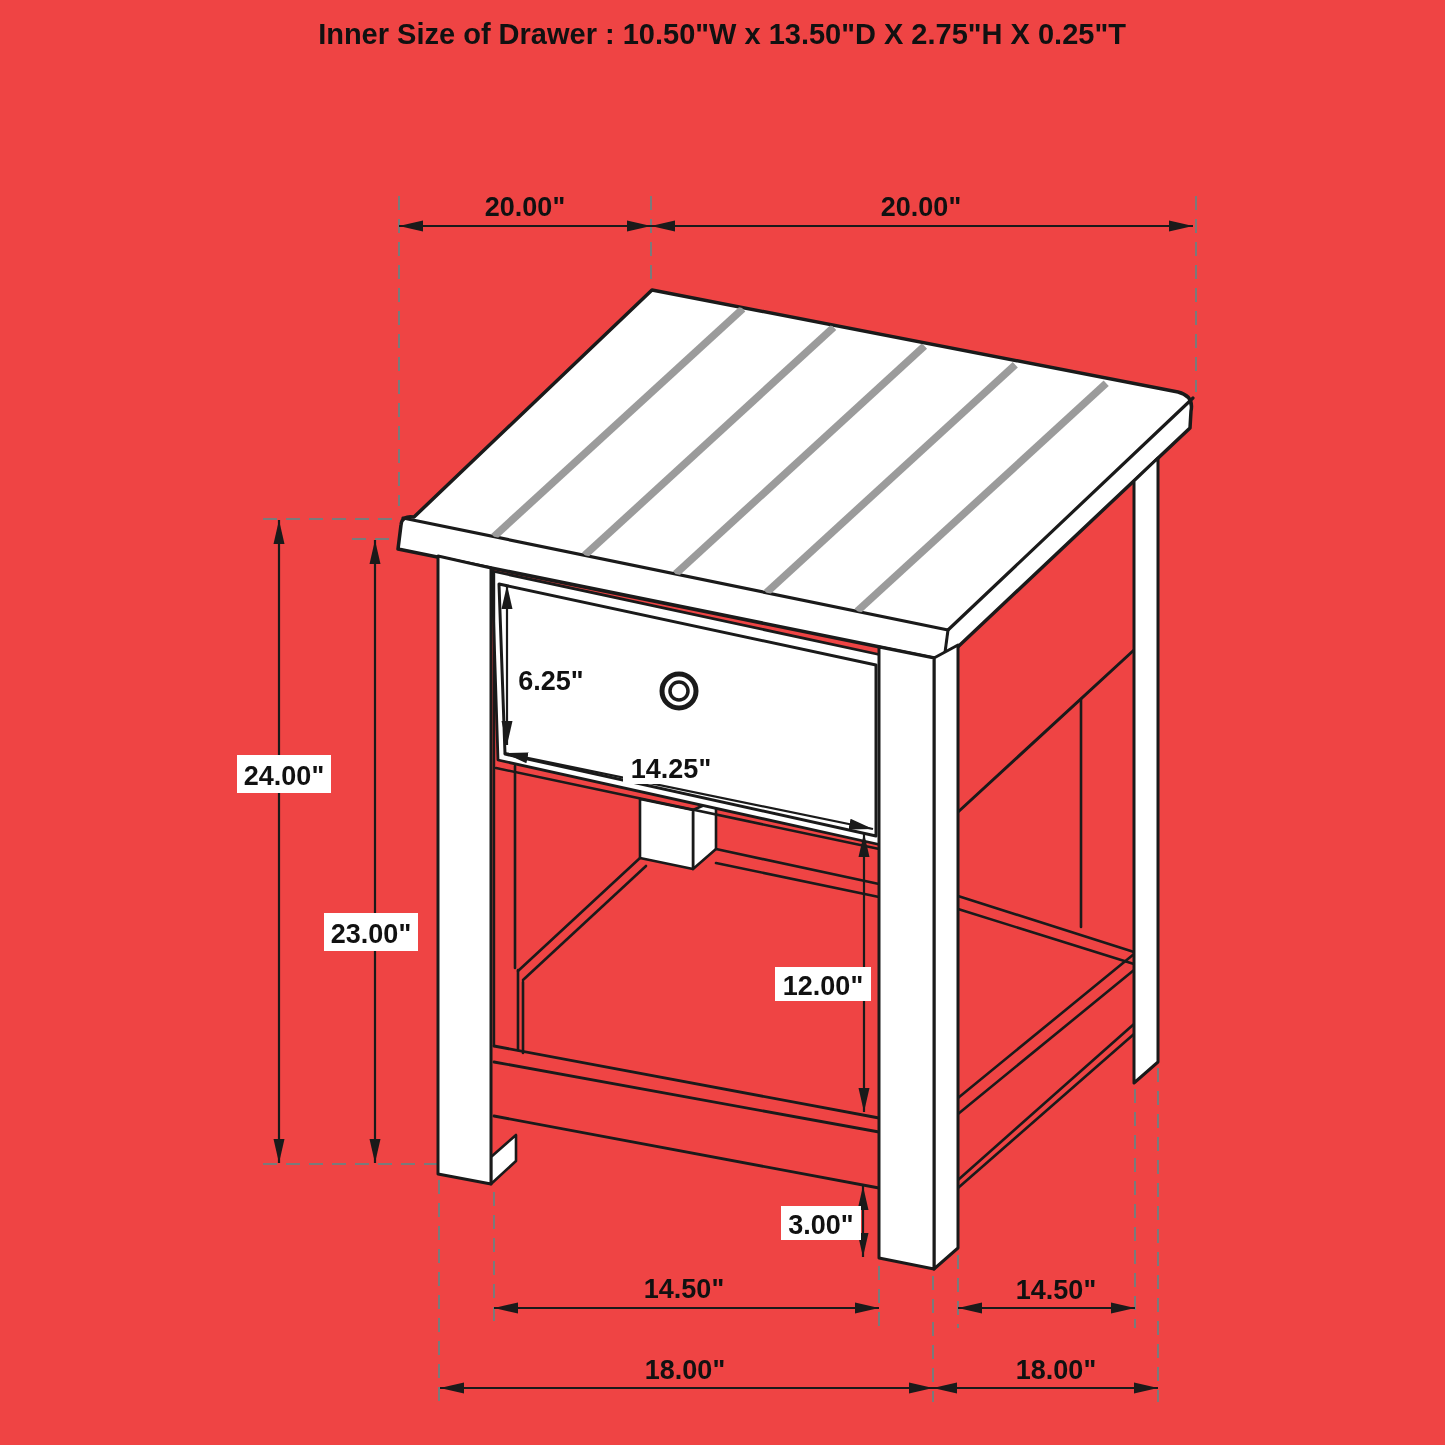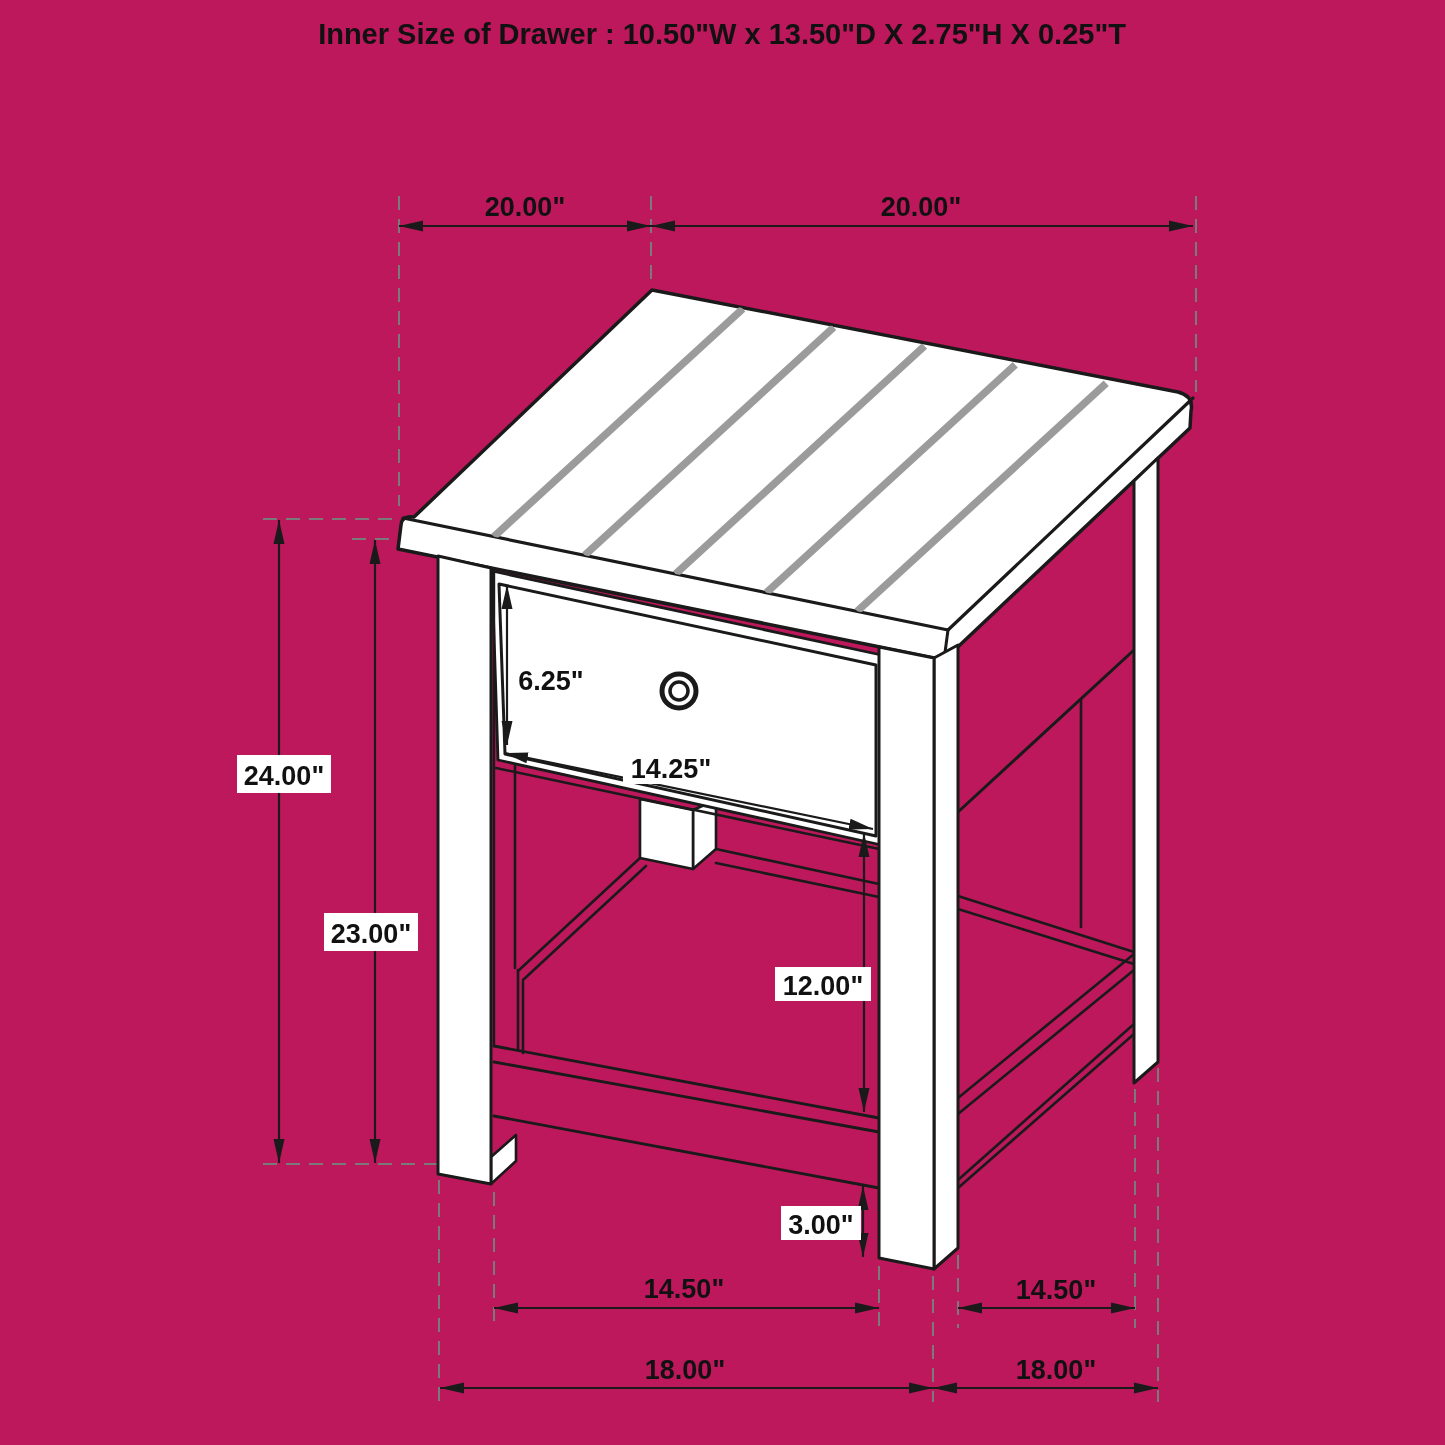--- a/index.html
+++ b/index.html
@@ -8,21 +8,21 @@
     background: #ffffff;
     width: 1445px;
     height: 1445px;
     overflow: hidden;
     font-family: "Liberation Sans", sans-serif;
   }
   #stage {
     position: relative;
     width: 1445px;
     height: 1445px;
-    background: #be185d;
+    background: #ef4444;
   }
   svg { display: block; }
   .dim-label {
     font-family: "Liberation Sans", sans-serif;
     font-weight: bold;
     font-size: 27px;
     fill: #111111;
   }
   .title-text {
     font-family: "Liberation Sans", sans-serif;

